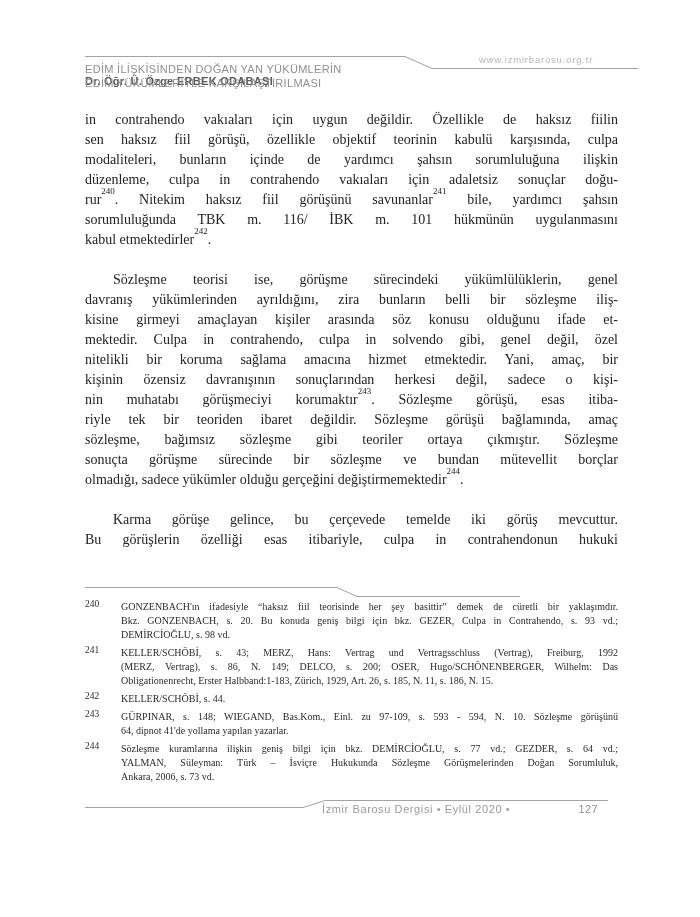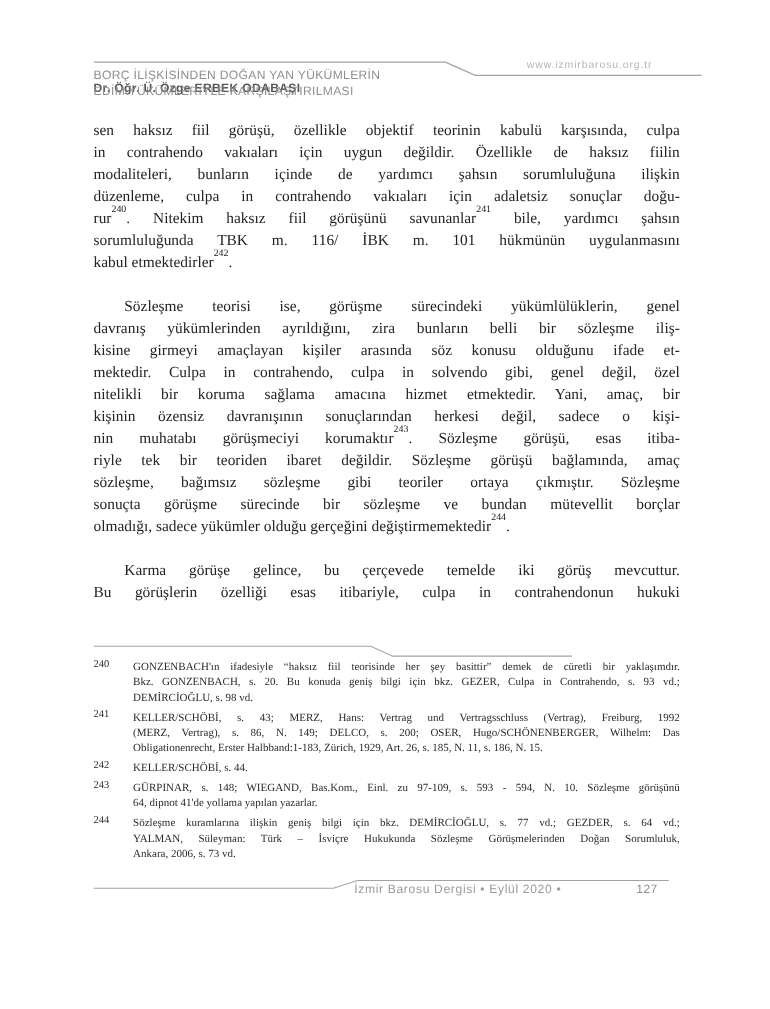--- a/index.html
+++ b/index.html
@@ -102,28 +102,28 @@
 
   <div class="author">Dr. Öğr. Ü. Özge ERBEK ODABAŞI</div>
 
   <svg class="header-rule" viewBox="0 0 553 16" preserveAspectRatio="none">
     <polyline points="0,1.5 320,1.5 347,13.5 553,13.5" fill="none" stroke="#a3a3a3" stroke-width="1"></polyline>
   </svg>
 
   <div class="website">www.izmirbarosu.org.tr</div>
 
   <div class="article-title">
-    <div>BORÇ İLİŞKİSİNDEN DOĞAN YAN YÜKÜMLERİN</div>
+    <div>EDİM İLİŞKİSİNDEN DOĞAN YAN YÜKÜMLERİN</div>
     <div>EDİM YÜKÜMLERİYLE KARŞILAŞTIRILMASI</div>
   </div>
 
   <div class="body-text" id="body-paragraphs">
       <div class="paragraph">
+        <div class="bline">in contrahendo vakıaları için uygun değildir. Özellikle de haksız fiilin</div>
         <div class="bline">sen haksız fiil görüşü, özellikle objektif teorinin kabulü karşısında, culpa</div>
-        <div class="bline">in contrahendo vakıaları için uygun değildir. Özellikle de haksız fiilin</div>
         <div class="bline">modaliteleri, bunların içinde de yardımcı şahsın sorumluluğuna ilişkin</div>
         <div class="bline">düzenleme, culpa in contrahendo vakıaları için adaletsiz sonuçlar doğu-</div>
         <div class="bline">rur<sup>240</sup>. Nitekim haksız fiil görüşünü savunanlar<sup>241</sup> bile, yardımcı şahsın</div>
         <div class="bline">sorumluluğunda TBK m. 116/ İBK m. 101 hükmünün uygulanmasını</div>
         <div class="bline last">kabul etmektedirler<sup>242</sup>.</div>
       </div>
       <div class="paragraph indent">
         <div class="bline">Sözleşme teorisi ise, görüşme sürecindeki yükümlülüklerin, genel</div>
         <div class="bline">davranış yükümlerinden ayrıldığını, zira bunların belli bir sözleşme iliş-</div>
         <div class="bline">kisine girmeyi amaçlayan kişiler arasında söz konusu olduğunu ifade et-</div>

